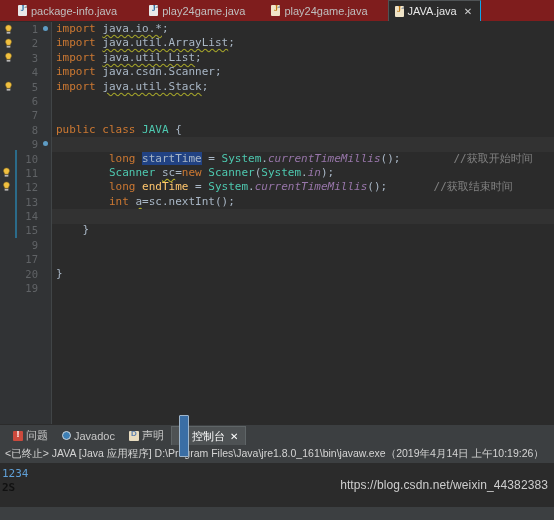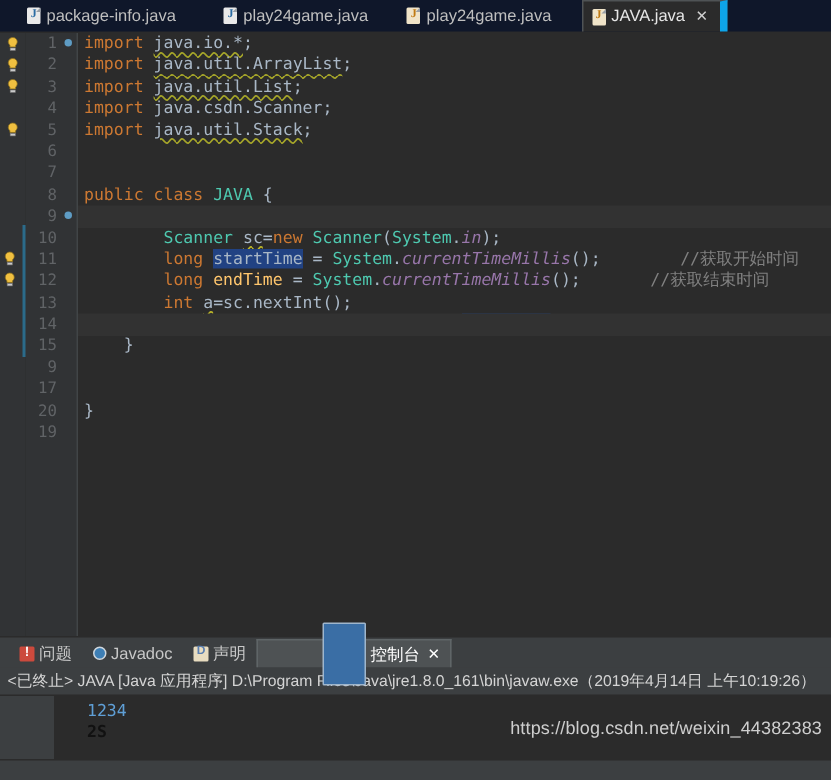--- a/index.html
+++ b/index.html
@@ -16,21 +16,21 @@
     width: 554px;
     height: 520px;
     background: #3c3f41;
     display: flex;
     flex-direction: column;
   }
 
   
   .tabbar {
     height: 22px;
-    background: #0f172a;
+    background: #7f1d1d;
     display: flex;
     align-items: flex-start;
     padding-left: 12px;
     flex: 0 0 22px;
     border-bottom: 1px solid #2b2b2b;
   }
   .tab {
     height: 21px;
     display: flex;
     align-items: center;
@@ -39,21 +39,21 @@
     font-size: 11px;
     color: #bfbfbf;
     white-space: nowrap;
     cursor: default;
   }
   .tab.active {
     background: #2b2b2b;
     color: #e6e6e6;
     border-top: 1px solid #4f5355;
     border-left: 1px solid #4f5355;
-    border-right: 5px solid #0ea5e9;
+    border-right: 1px solid #0ea5e9;
   }
   .tab .tclose {
     font-size: 10px;
     color: #d0d0d0;
     margin-left: 3px;
     font-weight: bold;
   }
 
   
   .ficon {
@@ -240,26 +240,25 @@
     background: #3c3f41;
     padding: 2px 3px 2px 5px;
     white-space: nowrap;
     border-bottom: 1px solid #2b2b2b;
     overflow: hidden;
   }
 
   .console {
     background: #2b2b2b;
     flex: 1 1 auto;
-    padding: 3px 5px 0 22px;
+    padding: 3px 5px 0 2px;
     font-family: "DejaVu Sans Mono", monospace;
     font-size: 11px;
     position: relative;
     min-height: 42px;
-    margin-left: 36px;
   }
   .cline { line-height: 14px; white-space: pre; }
   .cline.in  { color: #5f9fd6; }
   .cline.out { color: #111111; font-weight: bold; }
 
   .watermark {
     position: absolute;
     right: 6px;
     bottom: 14px;
     font-size: 12px;
@@ -378,22 +377,22 @@
 
       <div class="ln"><span class="kw">import</span> <span class="pln wavy">java.io.*</span><span class="pln">;</span></div>
       <div class="ln"><span class="kw">import</span> <span class="pln wavy">java.util.ArrayList</span><span class="pln">;</span></div>
       <div class="ln"><span class="kw">import</span> <span class="pln wavy">java.util.List</span><span class="pln">;</span></div>
       <div class="ln"><span class="kw">import</span> <span class="pln">java.csdn.Scanner;</span></div>
       <div class="ln"><span class="kw">import</span> <span class="pln wavy">java.util.Stack</span><span class="pln">;</span></div>
       <div class="ln"> </div>
       <div class="ln"> </div>
       <div class="ln"><span class="kw">public class </span><span class="typ">JAVA</span> <span class="pln">{</span></div>
       <div class="ln"><span class="pln">    </span><span class="kw">public</span><span class="pln">   </span><span class="kw">static void</span> <span class="mth">main</span><span class="pln">(</span><span class="typ">String</span><span class="pln">[] args ) {</span></div>
+      <div class="ln"><span class="pln">        </span><span class="kw">long</span> <span class="sel">startTime</span> <span class="pln">= </span><span class="typ">System</span><span class="pln">.</span><span class="stat">currentTimeMillis</span><span class="pln">();</span><span class="pln">        </span><span class="cmt">//获取开始时间</span></div>
       <div class="ln"><span class="pln">        </span><span class="typ">Scanner</span> <span class="pln err">sc</span><span class="pln">=</span><span class="kw">new</span> <span class="typ">Scanner</span><span class="pln">(</span><span class="typ">System</span><span class="pln">.</span><span class="stat">in</span><span class="pln">);</span></div>
-      <div class="ln"><span class="pln">        </span><span class="kw">long</span> <span class="sel">startTime</span> <span class="pln">= </span><span class="typ">System</span><span class="pln">.</span><span class="stat">currentTimeMillis</span><span class="pln">();</span><span class="pln">        </span><span class="cmt">//获取开始时间</span></div>
       <div class="ln"><span class="pln">        </span><span class="kw">long</span> <span class="mth">endTime</span> <span class="pln">= </span><span class="typ">System</span><span class="pln">.</span><span class="stat">currentTimeMillis</span><span class="pln">();</span><span class="pln">       </span><span class="cmt">//获取结束时间</span></div>
       <div class="ln"><span class="pln">        </span><span class="kw">int</span> <span class="pln err">a</span><span class="pln">=sc.</span><span class="pln">nextInt();</span></div>
       <div class="ln"><span class="typ">        System</span><span class="pln">.</span><span class="stat">out</span><span class="pln">.</span><span class="grn">println</span><span class="pln">((endTime - </span><span class="sel">startTime</span><span class="pln">)/</span><span class="num">1000</span><span class="pln">+</span><span class="str">"S"</span><span class="pln">);</span></div>
       <div class="ln"><span class="pln">    }</span></div>
       <div class="ln"> </div>
       <div class="ln"> </div>
       <div class="ln"><span class="pln">}</span></div>
       <div class="ln"> </div>
     </div>
   </div>

